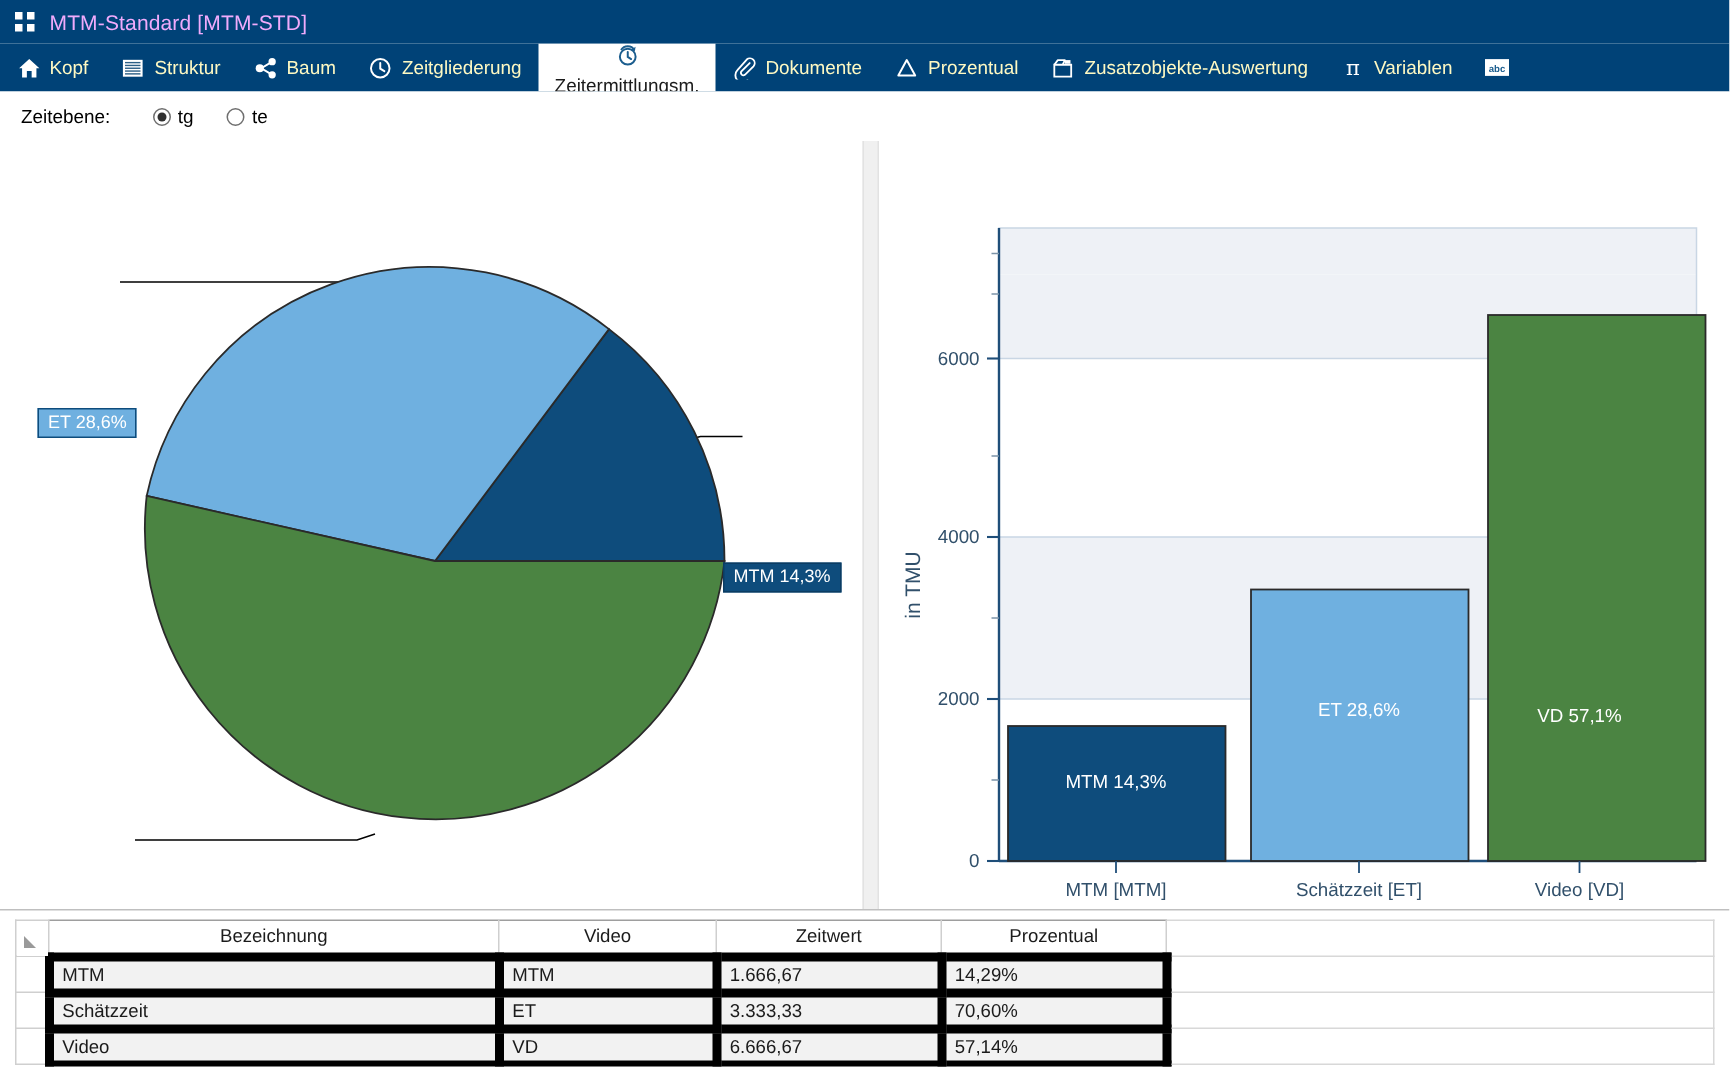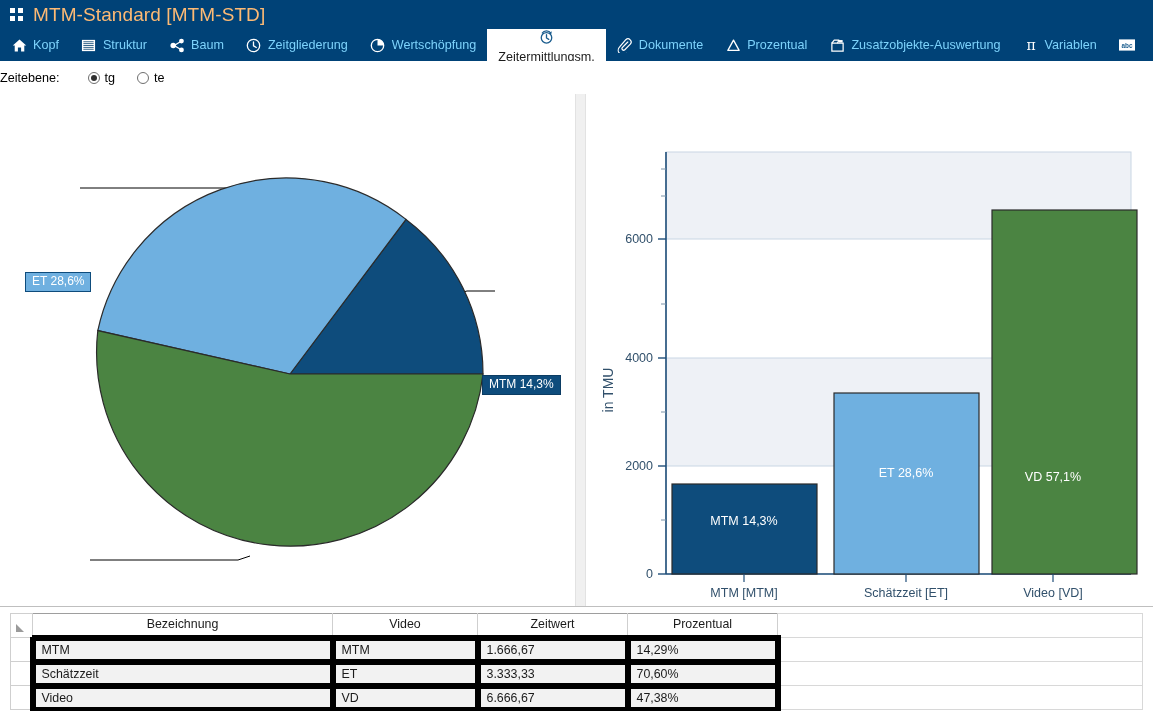--- a/index.html
+++ b/index.html
@@ -23,53 +23,54 @@
     display: flex; align-items: center;
     padding-left: 9px;
     color: #ffffff;
   }
   #titlebar .tb-icon {
     width: 16px; height: 16px; margin-right: 8px;
     display: flex; align-items: center; justify-content: center;
     flex: 0 0 auto;
   }
   #titlebar .tb-title {
-    font-size: 19px; letter-spacing: .1px; color: #fdba74;
+    font-size: 14px; letter-spacing: .1px; color: #f0abfc;
     white-space: nowrap;
   }
 
   
   #tabbar {
     position: absolute; left: 0; top: 29px; width: 1153px; height: 32px;
     background: #004277;
     display: flex; align-items: stretch;
     overflow: hidden;
   }
   .tab {
     display: flex; align-items: center; gap: 6px;
     padding: 0 11px;
-    color: #7dd3fc; font-size: 12.6px; white-space: nowrap;
+    color: #fef9c3; font-size: 12.6px; white-space: nowrap;
     cursor: default;
   }
   .tab.active {
     background: #ffffff;
     color: #1b1b1b;
     flex-direction: column;
   }
   .tab .t-ico {
     width: 16px; height: 16px; flex: 0 0 auto;
     display: flex; align-items: center; justify-content: center;
   }
   .tab .t-lbl { line-height: 1; }
 
   
   #optionrow {
     position: absolute; left: 0; top: 61px; width: 1153px; height: 33px;
     background: #ffffff;
     display: flex; align-items: center;
+    padding-left: 14px;
     font-size: 12.6px; color: #000000;
   }
   #optionrow .opt-label { margin-right: 28px; }
   .radio-group { display: flex; align-items: center; gap: 22px; }
   .radio-item { display: flex; align-items: center; gap: 5px; cursor: default; }
   .radio-dot {
     width: 12px; height: 12px; border-radius: 50%;
     border: 1px solid #6f6f6f; background: #ffffff;
     display: flex; align-items: center; justify-content: center;
     flex: 0 0 auto;
@@ -229,29 +230,20 @@
     <div class="tab">
       <span class="t-ico">
         <svg width="15" height="15" viewBox="0 0 16 16">
           <circle cx="8" cy="8" r="6.6" fill="none" stroke="#ffffff" stroke-width="1.4"></circle>
           <path d="M8 4.2V8.3l2.9 1.8" fill="none" stroke="#ffffff" stroke-width="1.4" stroke-linecap="round"></path>
         </svg>
       </span>
       <span class="t-lbl">Zeitgliederung</span>
     </div>
 
-    <div class="tab">
-      <span class="t-ico">
-        <svg width="15" height="15" viewBox="0 0 16 16">
-          <circle cx="8" cy="8" r="6.6" fill="none" stroke="#ffffff" stroke-width="1.4"></circle>
-          <path d="M8 8 V1.4 A6.6 6.6 0 0 1 14.6 8 Z" fill="#ffffff"></path>
-        </svg>
-      </span>
-      <span class="t-lbl">Wertschöpfung</span>
-    </div>
 
     <div class="tab active">
       <span class="t-ico">
         <svg width="15" height="15" viewBox="0 0 16 16">
           <circle cx="8" cy="8.3" r="5.6" fill="none" stroke="#1b5d8e" stroke-width="1.4"></circle>
           <path d="M8 5V8.5l2.4 1.5" fill="none" stroke="#1b5d8e" stroke-width="1.4" stroke-linecap="round"></path>
           <path d="M3.2 3.6 A5.6 5.6 0 0 1 12.8 3.6" fill="none" stroke="#1b5d8e" stroke-width="1.3"></path>
           <path d="M13.6 1.2 13.0 4.4 10.1 3.6 Z" fill="#1b5d8e"></path>
         </svg>
       </span>
@@ -446,20 +438,20 @@
           <td>ET</td>
           <td class="num">3.333,33</td>
           <td class="num">70,60%</td>
           <td class="filler"></td>
         </tr>
         <tr>
           <td class="corner"></td>
           <td>Video</td>
           <td>VD</td>
           <td class="num">6.666,67</td>
-          <td class="num">47,38%</td>
+          <td class="num">57,14%</td>
           <td class="filler"></td>
         </tr>
       </tbody>
     </table>
   </div>
 
 </div>
 
 </body></html>

